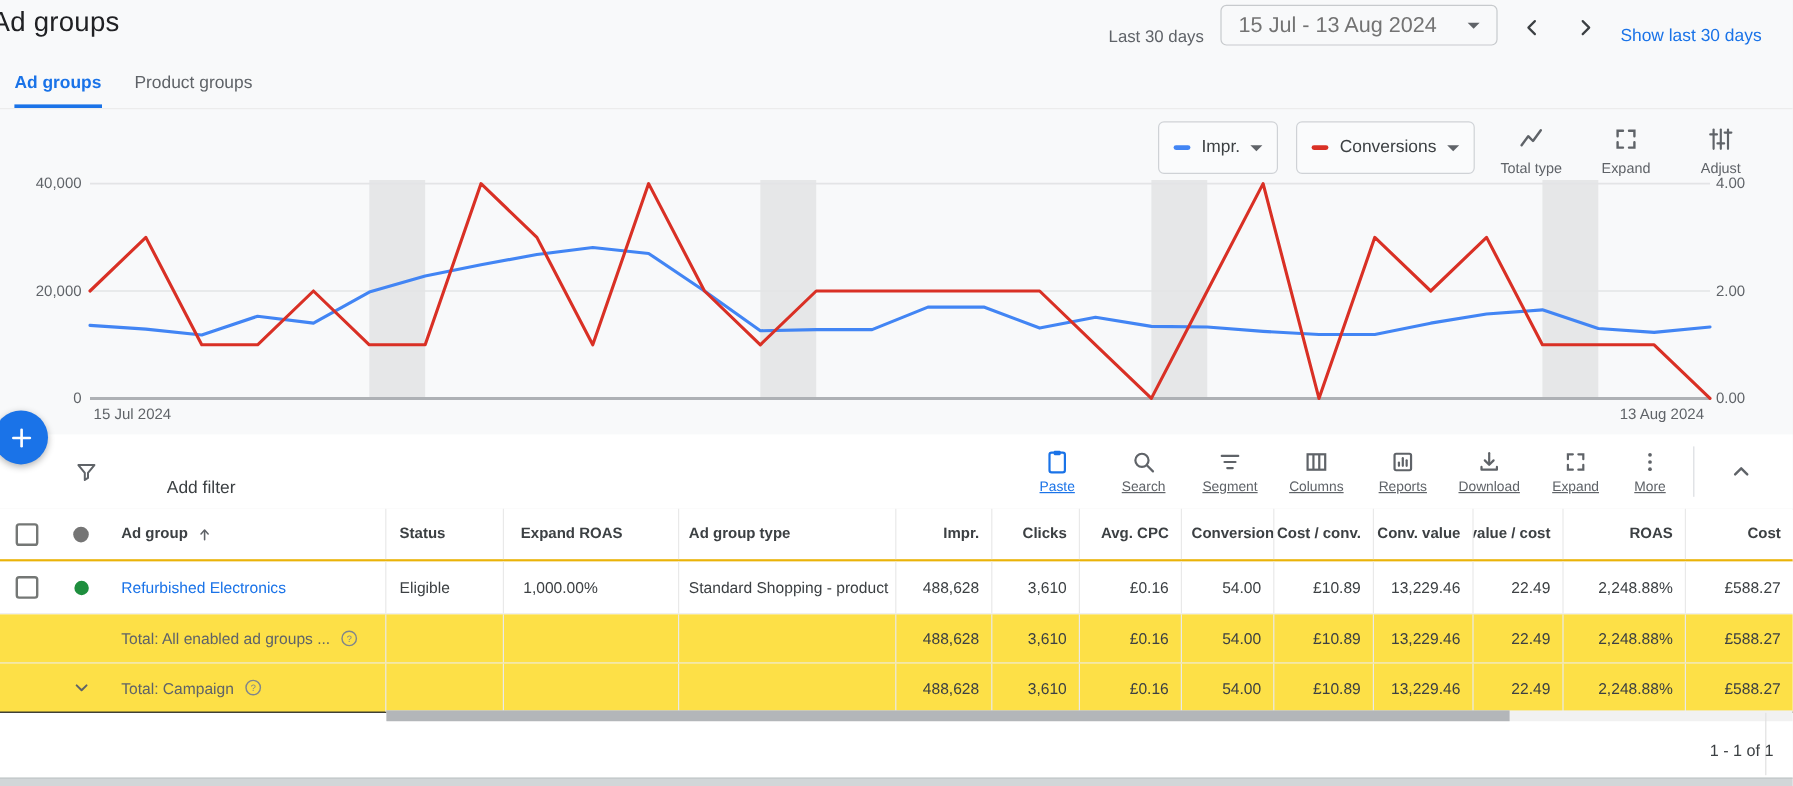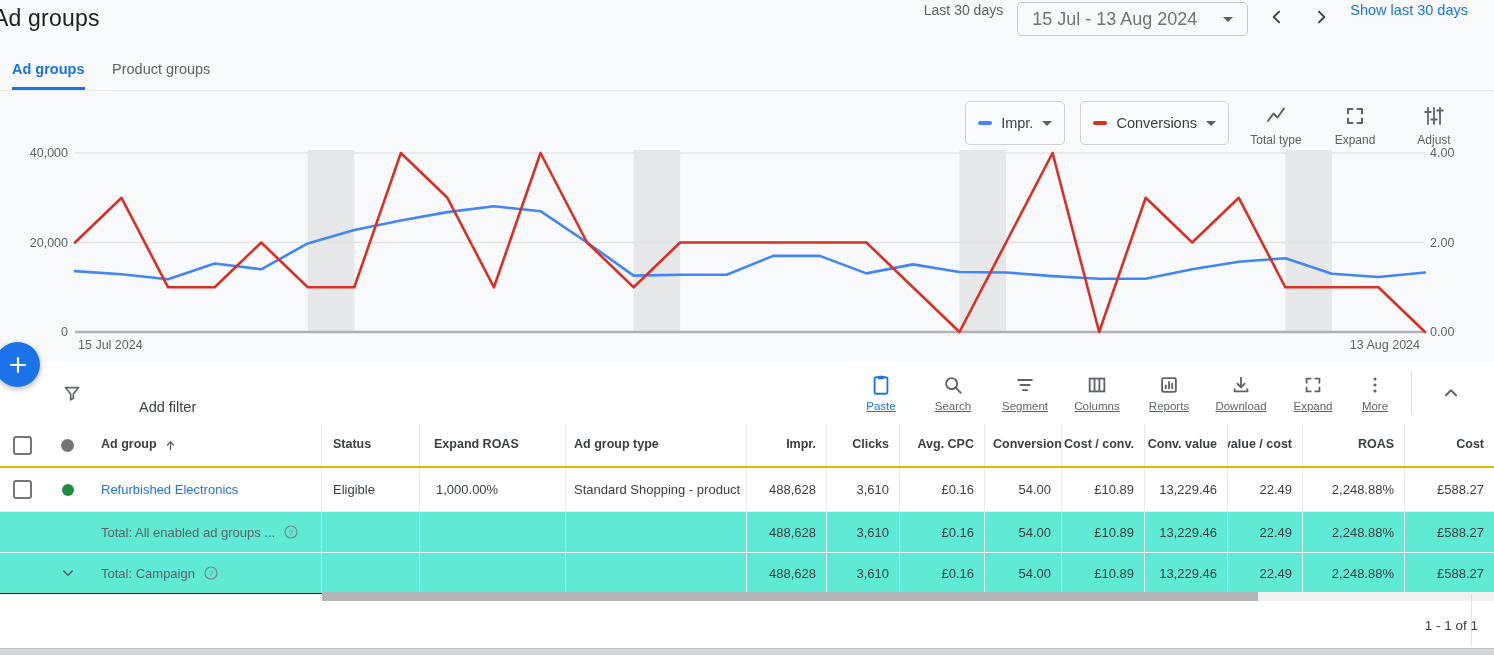--- a/index.html
+++ b/index.html
@@ -1,21 +1,21 @@
 <!DOCTYPE html>
 <html><head>
 <meta charset="utf-8">
 <style>
   html,body{margin:0;padding:0;}
   body{font-family:"Liberation Sans", sans-serif; background:#e9ebec;}
   #app{position:relative;width:1494px;height:655px;background:#f8f9fa;overflow:hidden;}
 
   
   .page-title{position:absolute;left:-7px;top:5px;font-size:23px;color:#202124;letter-spacing:.2px;}
-  .topbar-right{position:absolute;top:2px;right:26px;height:36px;display:flex;align-items:flex-start;gap:14px;}
+  .topbar-right{position:absolute;top:2px;right:26px;height:36px;display:flex;align-items:flex-end;gap:14px;}
   .muted-label{font-size:14px;color:#5f6368;}
   .date-box{height:32px;border:1px solid #c7cacd;border-radius:5px;display:flex;align-items:center;gap:26px;padding:0 14px;cursor:pointer;}
   .date-box .date-text{font-size:18px;color:#737373;}
   .caret{width:0;height:0;border-left:5px solid transparent;border-right:5px solid transparent;border-top:5.5px solid #5f6368;}
   .chev-btn{width:30px;height:30px;display:flex;align-items:center;justify-content:center;cursor:pointer;}
   .link{font-size:14.5px;color:#1a73e8;cursor:pointer;}
 
   
   .tabs-row{position:absolute;top:50px;left:0;right:0;height:40px;border-bottom:1px solid #ececec;}
   .tab{position:absolute;top:0;height:37px;display:flex;align-items:center;font-size:14.5px;cursor:pointer;}
@@ -51,21 +51,21 @@
   .tool-item.narrow{width:52px;}
   .tool-divider{width:1px;height:42px;background:#dadce0;margin:0 10px;}
   .collapse-btn{width:58px;display:flex;align-items:center;justify-content:center;cursor:pointer;}
 
   
   .grid-table{position:absolute;top:424px;left:0;right:0;
     --cols:45px 45px 232px 98px 146px 181px 80px 73px 85px 77px 83px 83px 75px 102px 89px;}
   .trow{display:grid;grid-template-columns:var(--cols);background:#fff;}
   .trow.thead{height:42px;border-bottom:2px solid #eab308;}
   .trow.tdata{height:43px;border-bottom:1px solid #ececec;}
-  .trow.ttotal{height:40px;border-bottom:1px solid #ececec;background:#5eead4;}
+  .trow.ttotal{height:40px;border-bottom:1px solid #ececec;background:#fde047;}
   .trow.ttotal.last{border-bottom:1px solid #0f172a;}
   .c{display:flex;align-items:center;font-size:13px;color:#3c4043;overflow:hidden;}
   .c.vb{border-right:1px solid #e9e9e9;}
   .c.num{justify-content:flex-end;padding-right:10px;white-space:nowrap;}
   .c.txt{padding-left:11px;white-space:nowrap;}
   .c.ctr{justify-content:center;}
   .thead .c{font-size:12.5px;font-weight:bold;color:#3c4043;line-height:1.25;}
   .thead .c.num{text-align:right;}
   .thead .c.cliph{justify-content:flex-start;padding-left:8px;padding-right:0;white-space:nowrap;}
   .checkbox{width:15px;height:15px;border:2px solid #747775;border-radius:3px;background:transparent;}

